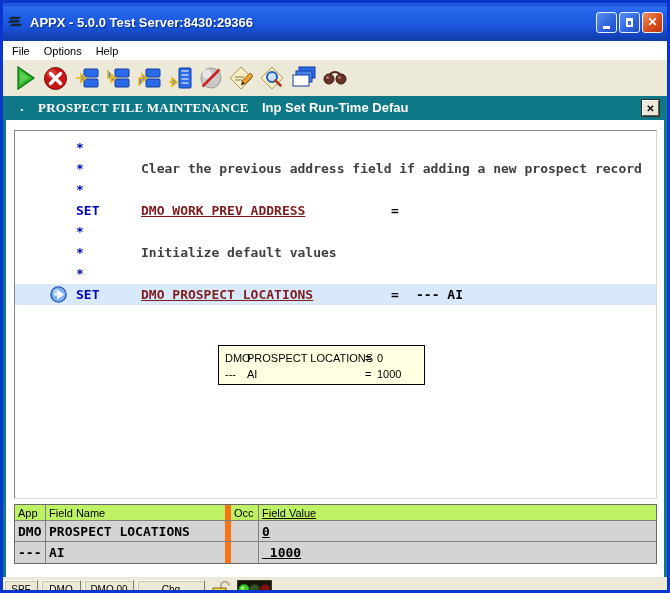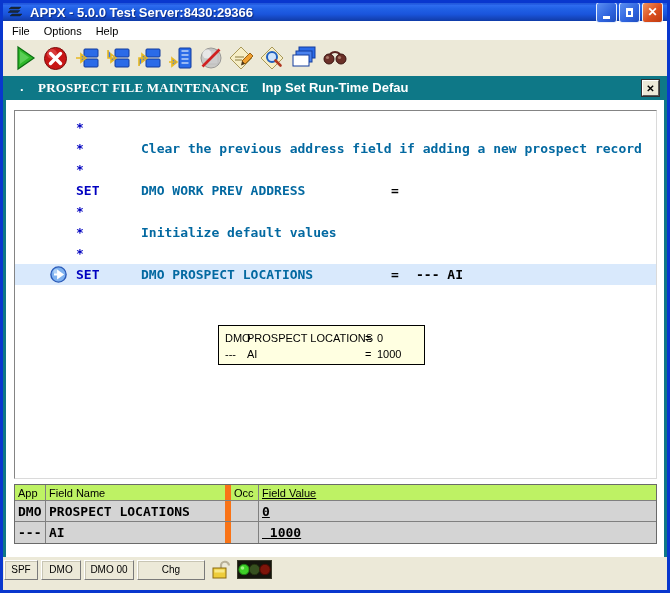--- a/index.html
+++ b/index.html
@@ -4,21 +4,21 @@
 <style>
   html,body{margin:0;padding:0;background:#9AA5B8;}
   *{box-sizing:border-box;}
   .window{
     width:670px;height:593px;position:relative;margin:0;
     background:#ECE9D8;border:3px solid #0937CE;overflow:hidden;
     font-family:"Liberation Sans",sans-serif;
   }
   
   .titlebar{
-    height:18px;display:flex;align-items:center;padding:0 4px 0 5px;
+    height:38px;display:flex;align-items:center;padding:0 4px 0 5px;
     background:linear-gradient(180deg,#2964E0 0%,#1C50D8 5%,#2E6CF0 12%,#2161E6 32%,#1A55DC 62%,#1443B8 88%,#0E3CA8 100%);
   }
   .title-icon{width:18px;height:16px;display:flex;align-items:center;}
   .title-text{color:#fff;font-weight:bold;font-size:13px;margin-left:4px;flex:1;
     text-shadow:1px 1px 1px #0A2A80;white-space:nowrap;overflow:hidden;}
   .win-btn{width:21px;height:21px;border-radius:3px;margin-left:2px;display:flex;
     align-items:center;justify-content:center;border:1px solid #E8F0FC;cursor:default;}
   .btn-blue{background:linear-gradient(135deg,#5B8FF2 0%,#2E63DE 60%,#1E4DC0 100%);}
   .btn-red{background:linear-gradient(135deg,#F0935E 0%,#DA4E1E 55%,#BE3A10 100%);}
   .glyph-min{width:8px;height:3px;background:#fff;margin-top:10px;}
@@ -43,22 +43,22 @@
   
   .codebox{
     position:absolute;left:8px;top:10px;width:643px;height:369px;background:#fff;
     border:1px solid #848484;border-right-color:#DADADA;border-bottom-color:#DADADA;
     padding-top:6px;overflow:hidden;
     font-family:"DejaVu Sans Mono",monospace;font-weight:bold;font-size:13px;color:#000;
   }
   .code-line{height:21px;line-height:21px;padding-left:61px;position:relative;white-space:pre;}
   .code-line.current{background:#D9E9FC;}
   .kw{display:inline-block;width:65px;color:#0000C0;}
-  .operand{display:inline-block;width:250px;color:#0369a1;}
-  .comment{color:#0369a1;}
+  .operand{display:inline-block;width:250px;color:#7f1d1d;text-decoration:underline;}
+  .comment{color:#404040;}
   .op{display:inline-block;width:25px;color:#000;}
   .val{color:#000;}
   .cur-icon{position:absolute;left:35px;top:2px;width:17px;height:17px;}
   
   .tooltip{position:absolute;left:212px;top:225px;width:207px;height:40px;background:#FFFFE1;
     border:1px solid #000;padding:4px 6px 0 6px;font-size:11px;color:#000;}
   .tip-row{display:flex;height:16px;align-items:center;white-space:pre;}
   .tip-app{width:22px;}
   .tip-field{width:118px;}
   .tip-eq{width:12px;}

